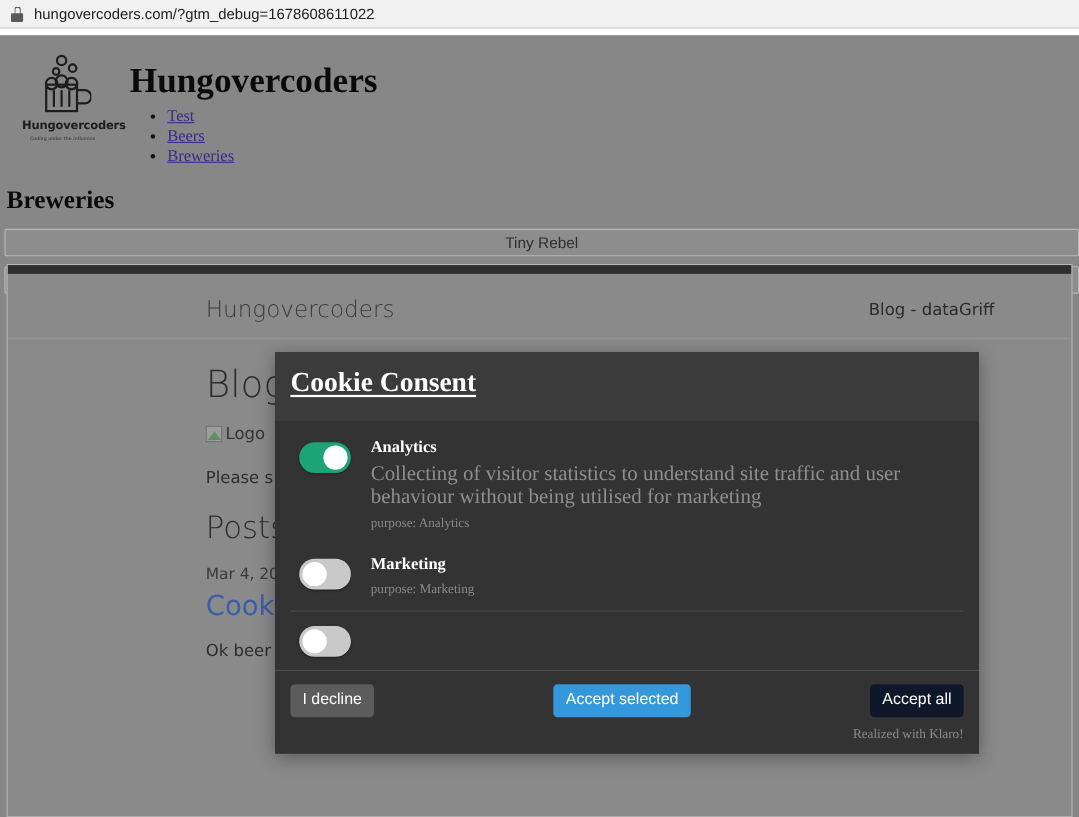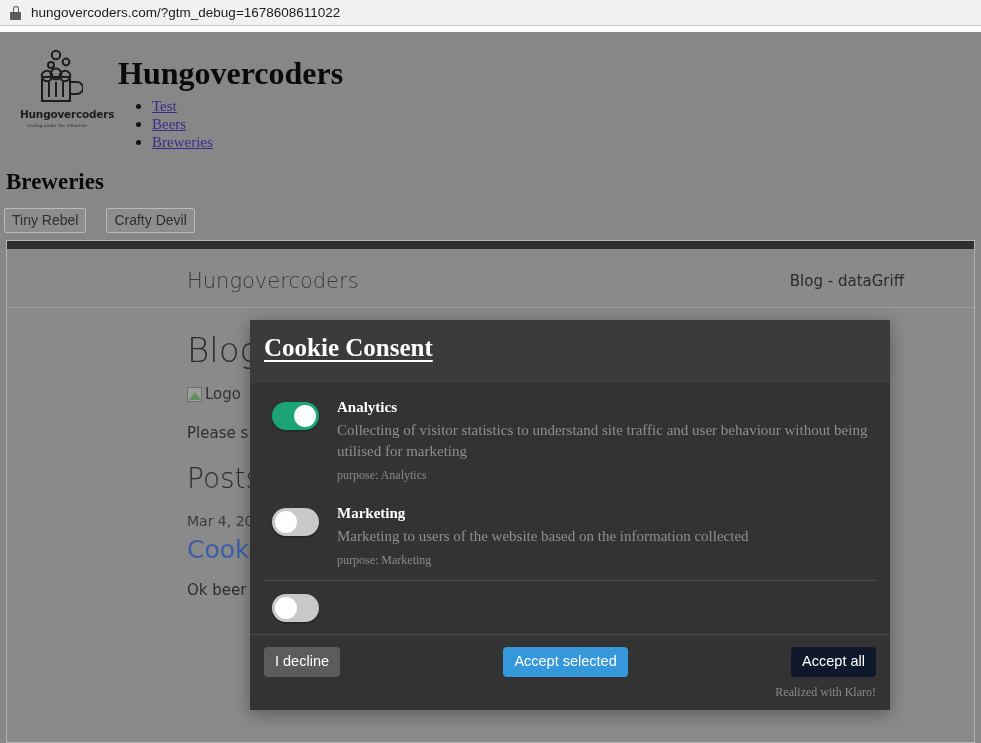--- a/index.html
+++ b/index.html
@@ -116,21 +116,22 @@
   .section-title {
     font-family: "Liberation Serif", serif;
     font-weight: bold;
     font-size: 23px;
     color: #0a0a0a;
     margin: 18px 0 0 6px;
   }
   .tab-row {
     margin: 13px 0 0 4px;
     display: flex;
-    gap: 20px;
+    gap: 9px;
+    flex-direction: column;
   }
   .tab-btn {
     font-family: "Liberation Sans", sans-serif;
     font-size: 14px;
     color: #2e2e2e;
     background: #8d8d8d;
     border: 1px solid #b9b9b9;
     border-radius: 2px;
     padding: 3px 7px 4px 7px;
     cursor: pointer;
@@ -312,21 +313,21 @@
   .toggle.on .knob { right: 3px; }
   .toggle.off .knob { left: 3px; }
   .service-text { flex: 1 1 auto; min-width: 0; }
   .service-name {
     font-weight: bold;
     font-size: 15px;
     color: #ffffff;
     margin: 0 0 4px 0;
   }
   .service-desc {
-    font-size: 15px;
+    font-size: 19px;
     color: #8f8f8f;
     line-height: 21px;
     margin: 0;
   }
   .service-purpose {
     font-size: 12px;
     color: #8a8a8a;
     margin: 6px 0 0 0;
   }
   .klaro-footer {
@@ -445,21 +446,20 @@
           <p class="service-purpose">purpose: Analytics</p>
         </div>
       </div>
 
       <div class="service">
         <div class="toggle off">
             <span class="knob"></span>
           </div>
         <div class="service-text">
           <p class="service-name">Marketing</p>
-          <p class="service-desc">Marketing to users of the website based on the information collected</p>
           <p class="service-purpose">purpose: Marketing</p>
         </div>
       </div>
 
       <div class="service divided">
         <div class="toggle off">
             <span class="knob"></span>
           </div>
       </div>
 

